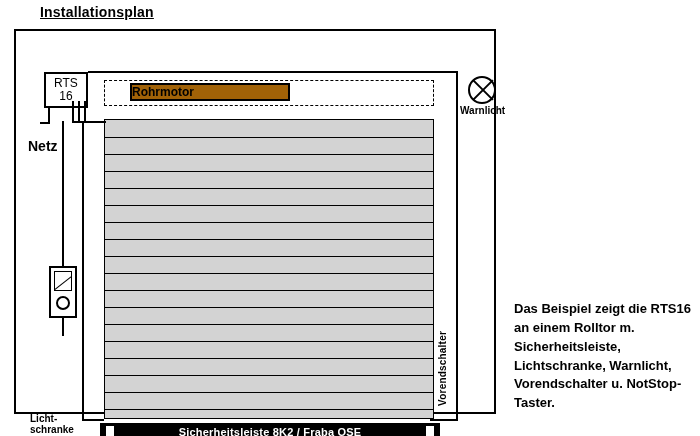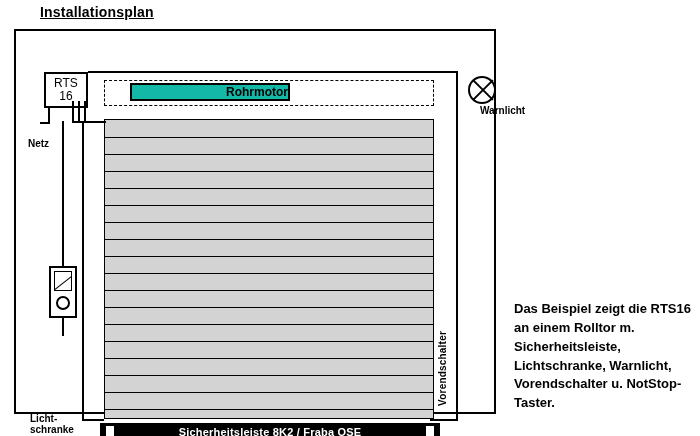--- a/index.html
+++ b/index.html
@@ -57,21 +57,21 @@
   #rts-box .rts-line {
     font-size: 12px;
     font-weight: normal;
   }
 
   
   #netz-label {
     position: absolute;
     left: 12px;
     top: 80px;
-    font-size: 10px;
+    font-size: 14px;
     font-weight: bold;
     margin-top: 27px;
   }
 
   
   #rohrmotor-box {
     position: absolute;
     left: 88px;
     top: 49px;
     width: 330px;
@@ -81,24 +81,24 @@
     background: #fff;
   }
   #rohrmotor-label {
     position: absolute;
     left: 114px;
     top: 52px;
     width: 160px;
     height: 18px;
     border: 2px solid #000;
     box-sizing: border-box;
-    background: #14b8a6;
+    background: #a16207;
     font-size: 12px;
     font-weight: bold;
-    text-align: right;
+    text-align: left;
     line-height: 15px;
   }
 
   
   #shutter {
     position: absolute;
     left: 88px;
     top: 88px;
     width: 330px;
     height: 300px;
@@ -164,21 +164,20 @@
     transform-origin: 50% 50%;
   }
   #warnlicht-symbol:before { transform: rotate(45deg); }
   #warnlicht-symbol:after { transform: rotate(-45deg); }
   #warnlicht-label {
     position: absolute;
     left: 444px;
     top: 74px;
     font-size: 10px;
     font-weight: bold;
-    margin-left: 20px;
   }
 
   
   #lichtschranke-device {
     position: absolute;
     left: 33px;
     top: 235px;
     width: 28px;
     height: 52px;
     border: 2px solid #000;

